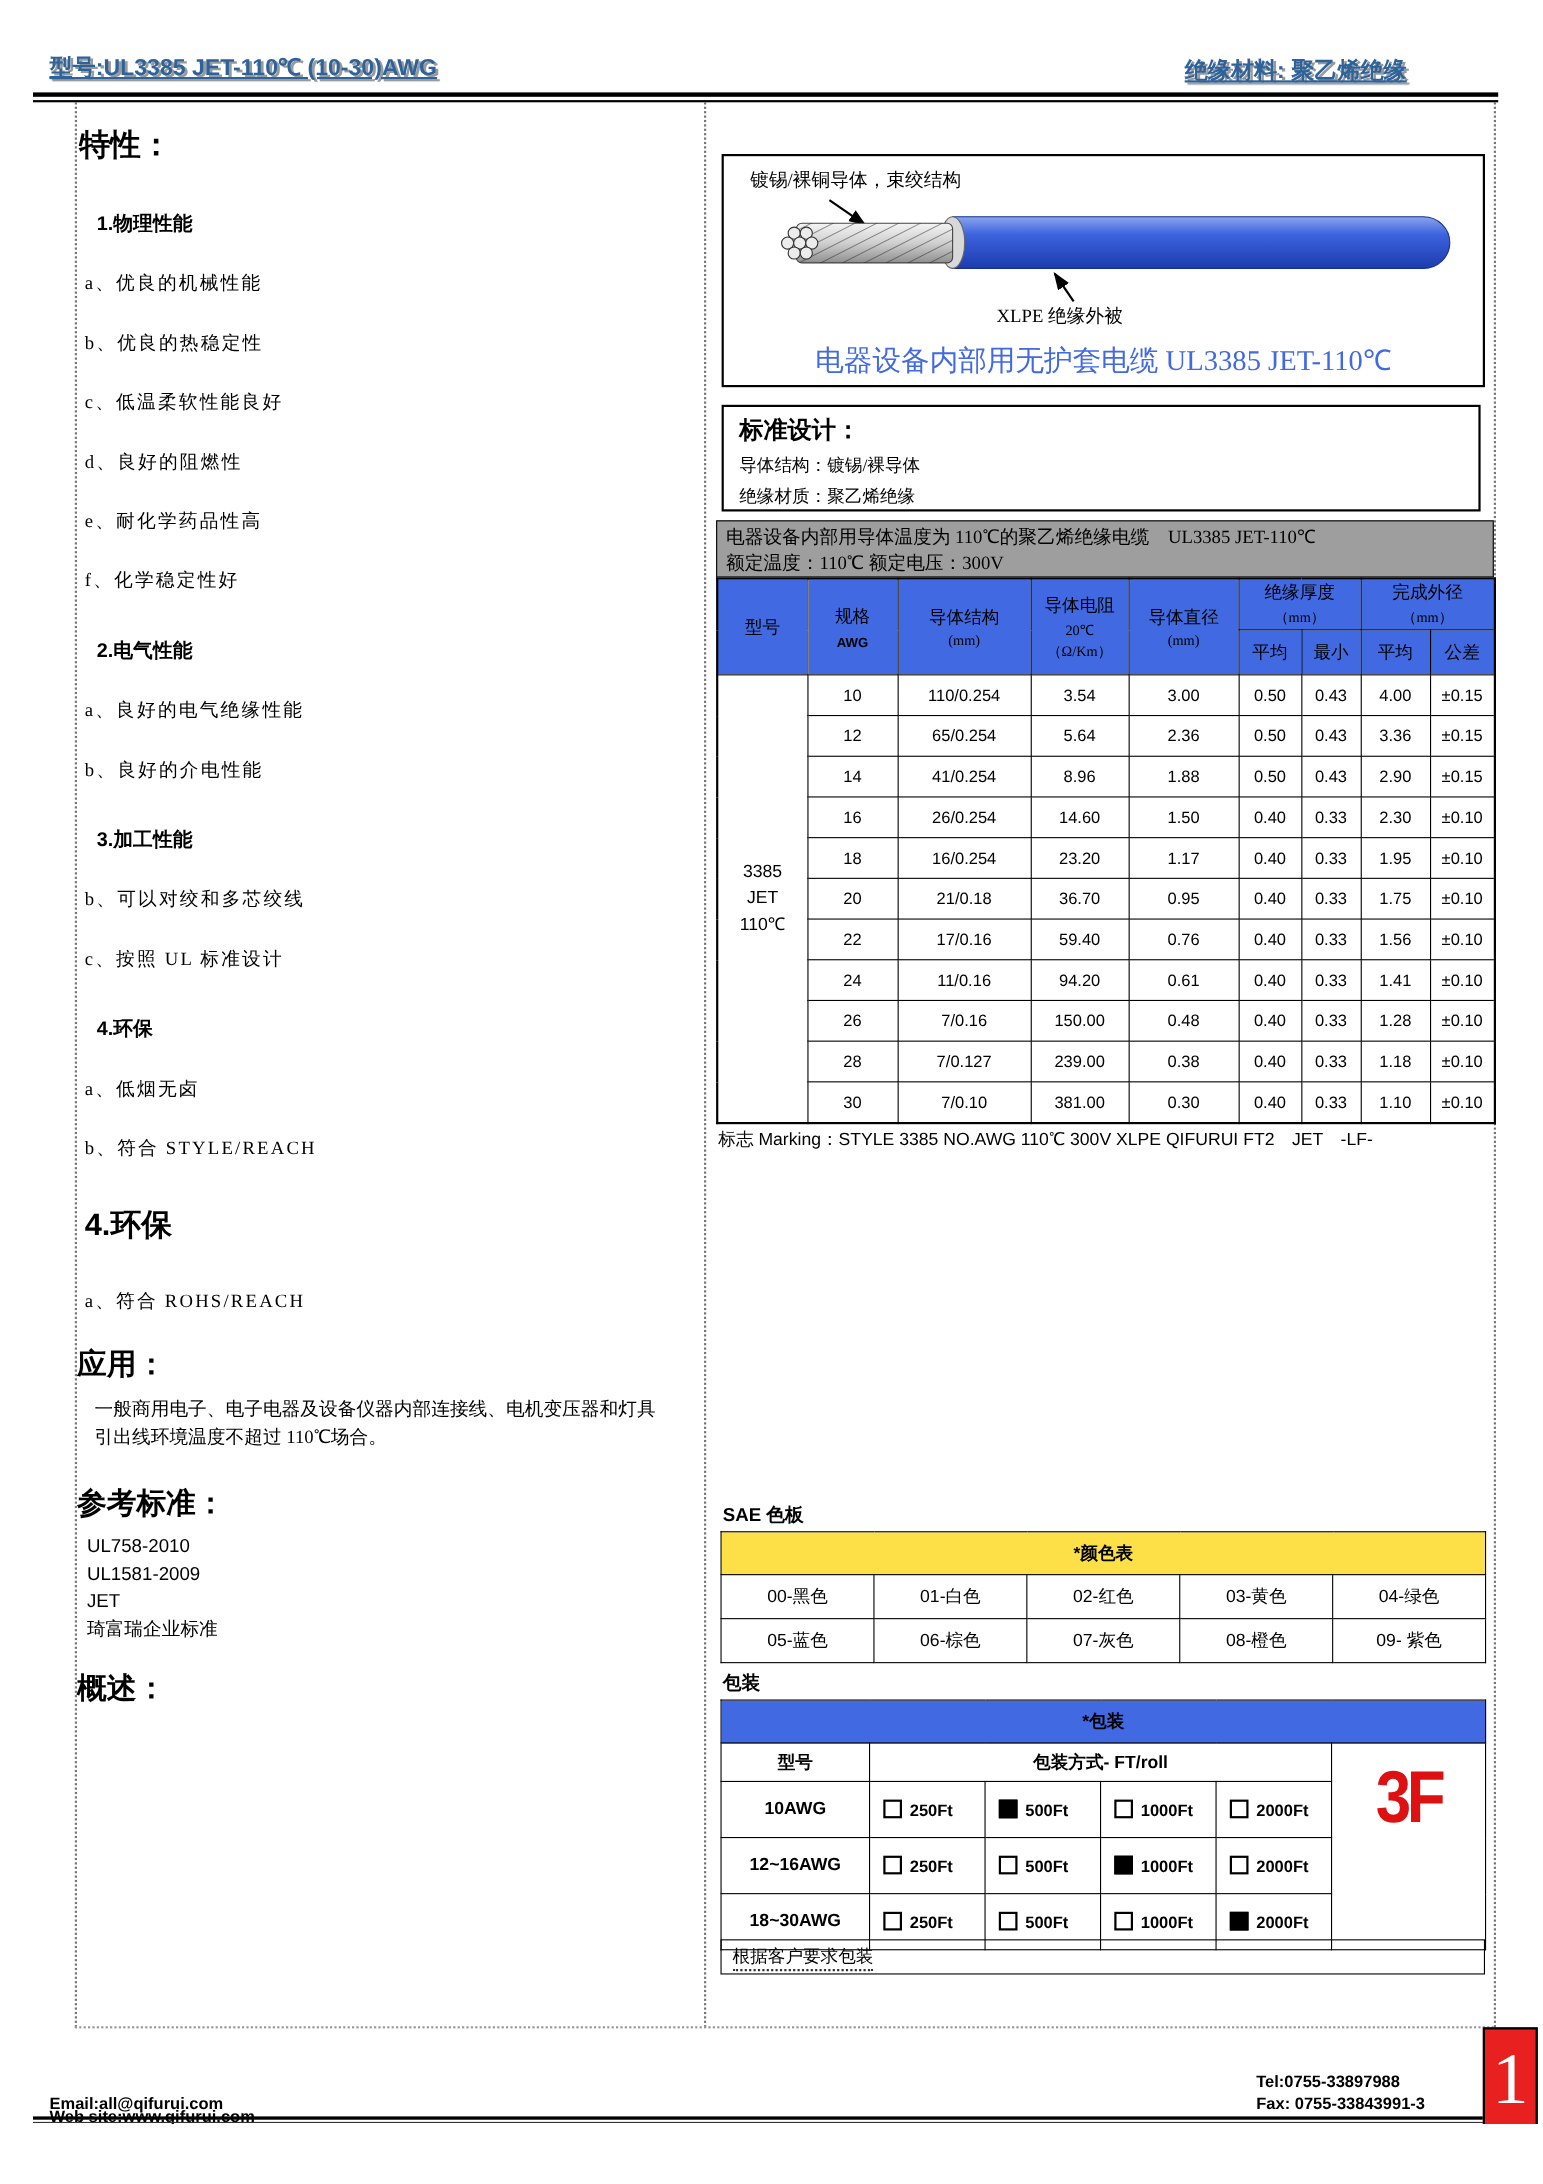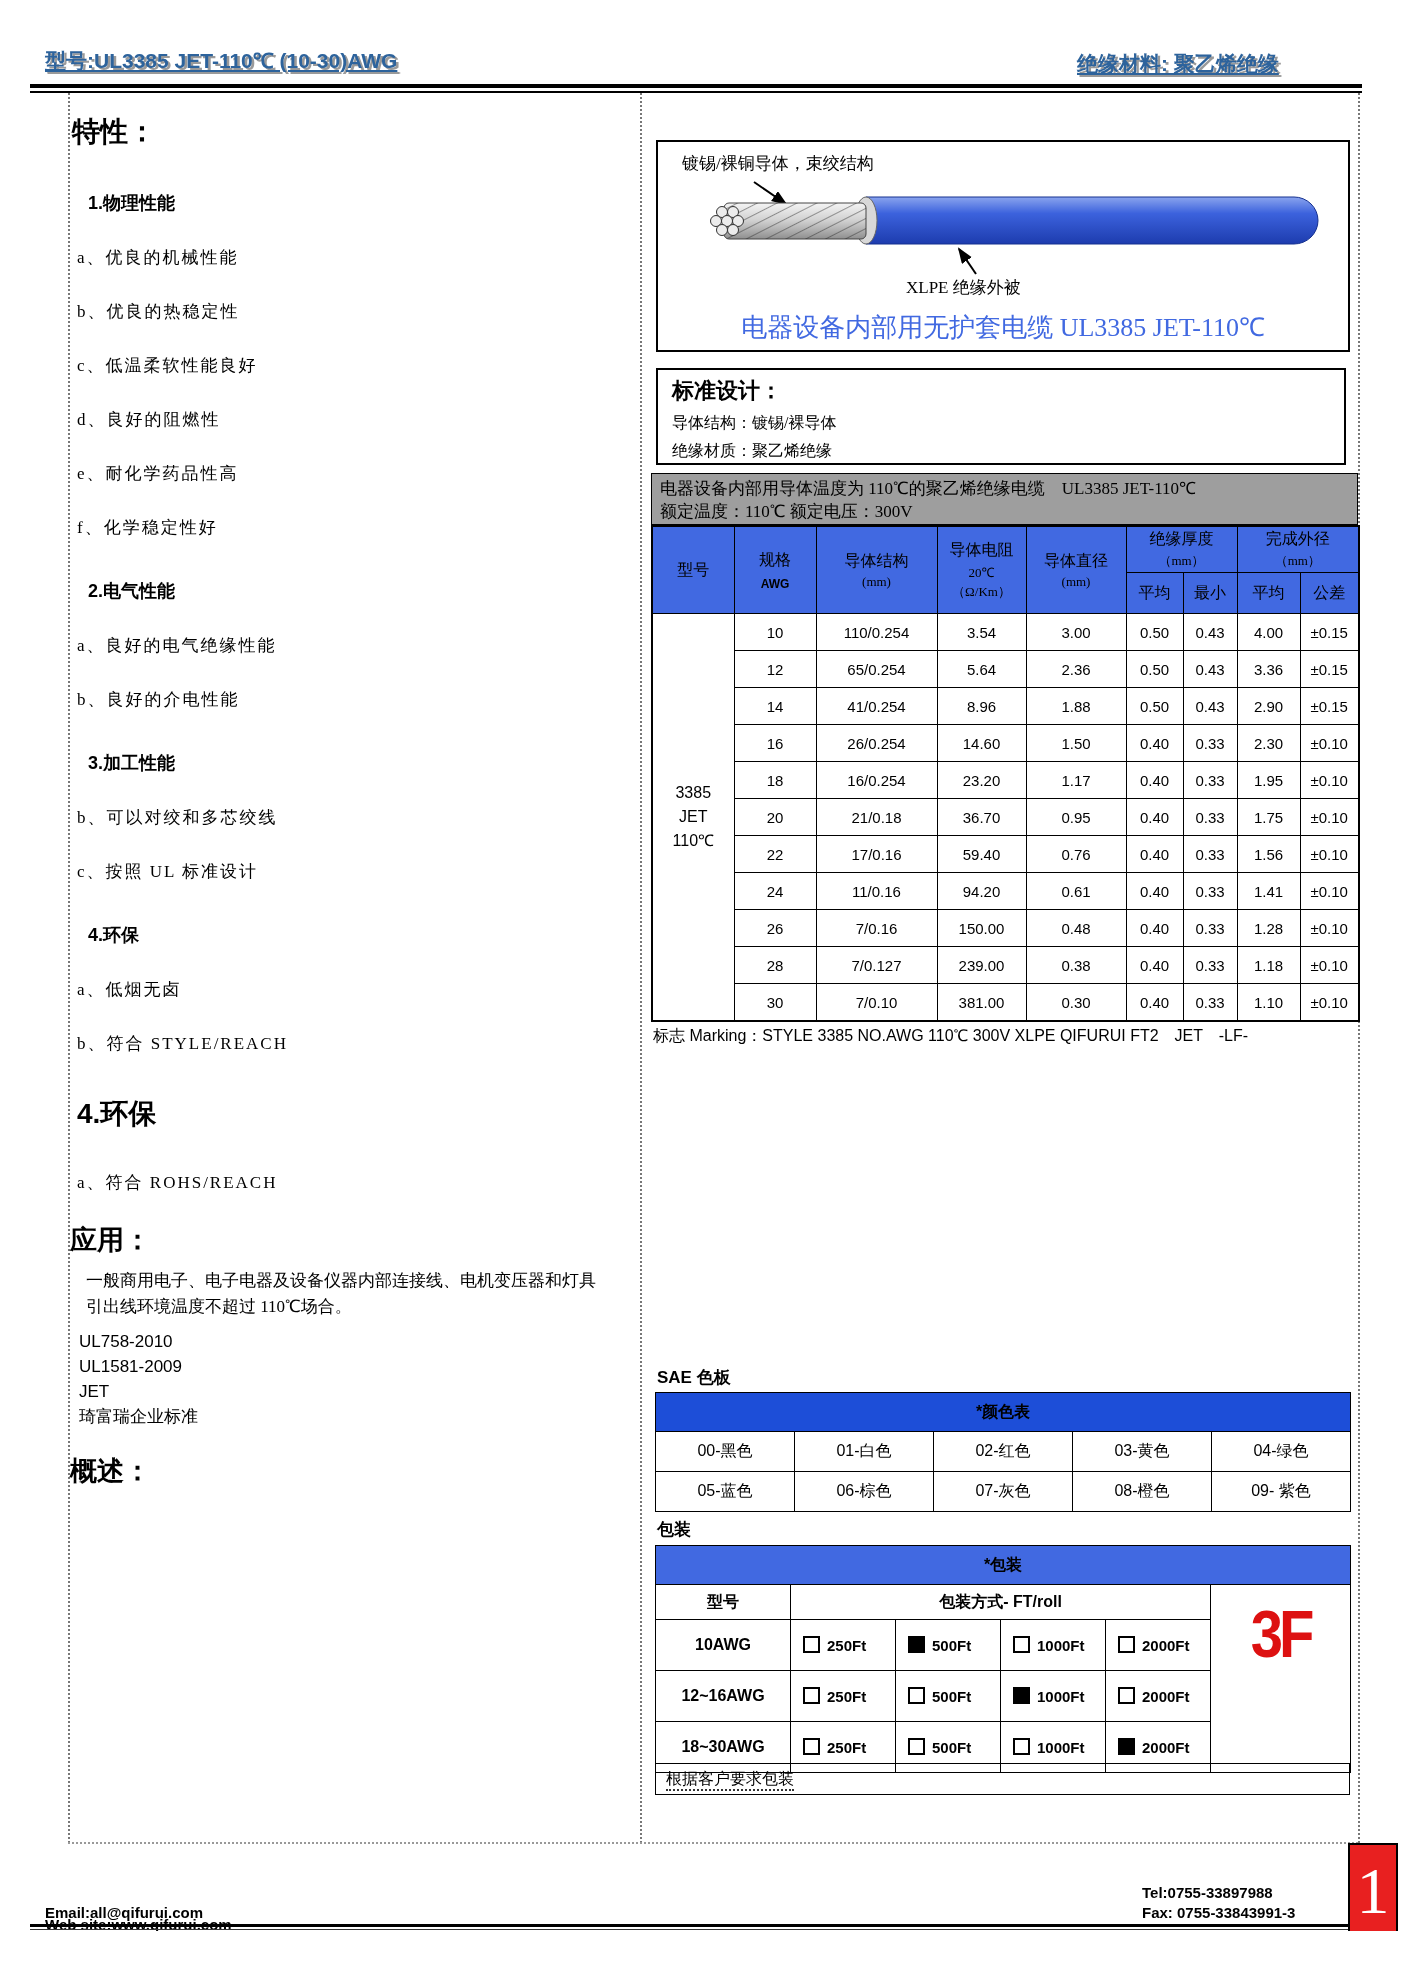--- a/index.html
+++ b/index.html
@@ -67,21 +67,21 @@
   .tol-cell{font-size:14px;}
   .model-cell div{font-size:16px;line-height:24px;}
 
   .marking{position:absolute;left:653px;top:1026px;font-size:16px;white-space:nowrap;}
 
   
   .sae-label{position:absolute;left:657px;top:1366px;font-size:17px;font-weight:bold;}
   .sae-table{position:absolute;left:655px;top:1392px;border-collapse:collapse;table-layout:fixed;
              border:1px solid #000;}
   .sae-table td{border:1px solid #000;text-align:center;height:37px;font-size:16px;}
-  .sae-head td{background:#1d4ed8;font-weight:bold;height:36px;font-size:16px;margin-top:23px;}
+  .sae-head td{background:#fde047;font-weight:bold;height:36px;font-size:16px;margin-top:23px;}
 
   
   .pack-label{position:absolute;left:657px;top:1518px;font-size:17px;font-weight:bold;}
   .pack-table{position:absolute;left:655px;top:1545px;border-collapse:collapse;table-layout:fixed;
               border:1px solid #000;}
   .pack-table td{border:1px solid #000;text-align:center;}
   .pk-head td{background:#4169E1;font-weight:bold;height:36px;font-size:16px;}
   .pk-sub td{height:32px;font-size:16px;font-weight:bold;}
   .pk-row td{height:48px;}
   .pk-model{font-weight:bold;font-size:16px;}
@@ -140,20 +140,21 @@
         <div class="lc-item">b、可以对绞和多芯绞线</div>
         <div class="lc-item">c、按照 UL 标准设计</div>
         <div class="lc-heading">4.环保</div>
         <div class="lc-item">a、低烟无卤</div>
         <div class="lc-item">b、符合 STYLE/REACH</div>
       </div>
     <div class="lc-eco-big">4.环保</div>
     <div class="lc-eco-item">a、符合 ROHS/REACH</div>
     <div class="lc-sec-title">应用：</div>
     <div class="lc-app-text">一般商用电子、电子电器及设备仪器内部连接线、电机变压器和灯具引出线环境温度不超过 110℃场合。</div>
+    <div class="lc-sec-title">参考标准：</div>
     <div id="std-list">
         <div class="lc-std">UL758-2010</div>
         <div class="lc-std">UL1581-2009</div>
         <div class="lc-std">JET</div>
         <div class="lc-std">琦富瑞企业标准</div>
       </div>
     <div class="lc-sec-title">概述：</div>
   </div>
 
   <div class="dg-box">

